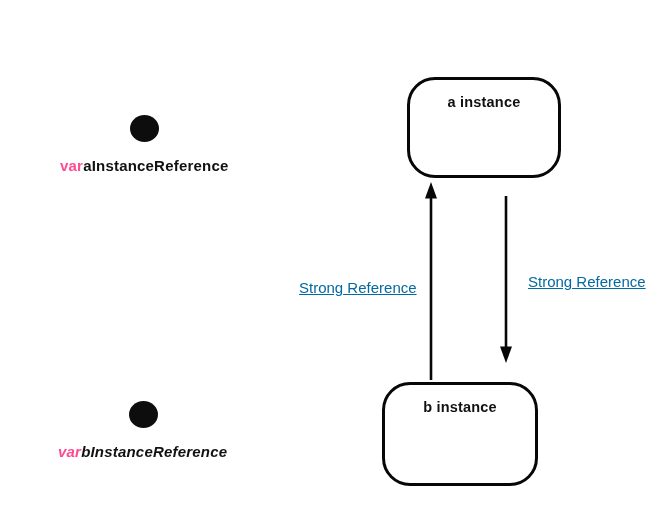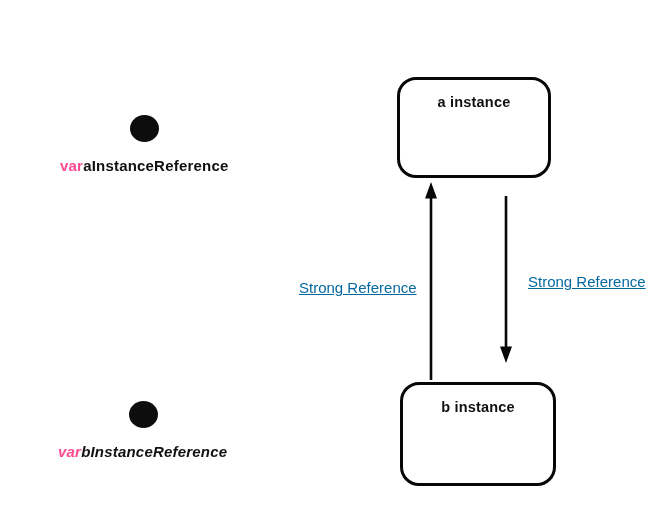--- a/index.html
+++ b/index.html
@@ -28,31 +28,32 @@
     white-space: nowrap;
     letter-spacing: 0.2px;
   }
   .var-label .kw { }
   .var-a { left: 60px; top: 157px; }
   .var-b { left: 58px; top: 443px; font-style: italic; }
   .inst-box {
     position: absolute;
     box-sizing: border-box;
     border: 3px solid #070707;
-    border-radius: 19px;
+    border-radius: 28px;
     background: #ffffff;
     text-align: center;
     font-size: 14.5px;
     font-weight: bold;
     color: #111111;
     padding-top: 14px;
     letter-spacing: 0.2px;
+    margin-left: 10px;
   }
   .box-a { left: 397px; top: 77px; width: 154px; height: 101px; }
-  .box-b { left: 400px; top: 382px; width: 156px; height: 104px; }
+  .box-b { left: 372px; top: 382px; width: 156px; height: 104px; }
   .arrow-label {
     position: absolute;
     font-size: 15px;
     color: #0369a1;
     white-space: nowrap;
     text-decoration: underline;
   }
   .arrow-label-left  { left: 299px; top: 279px; }
   .arrow-label-right { left: 528px; top: 273px; }
   .arrows-svg {

